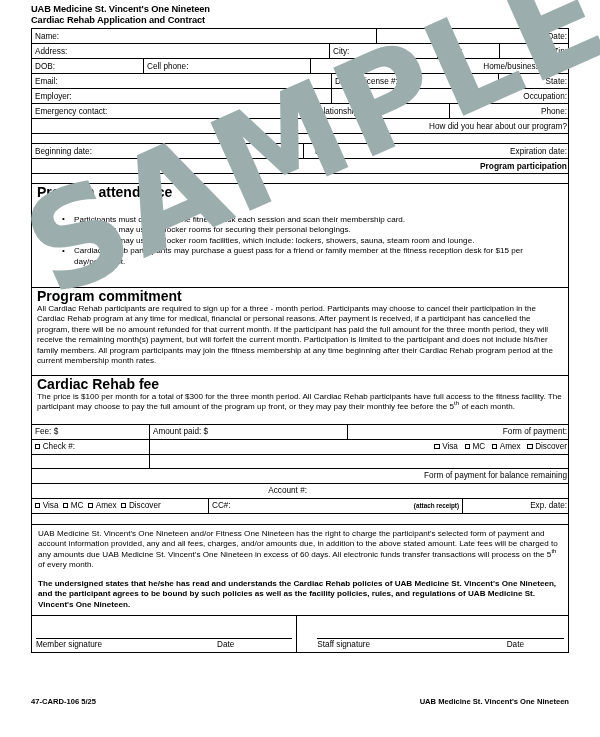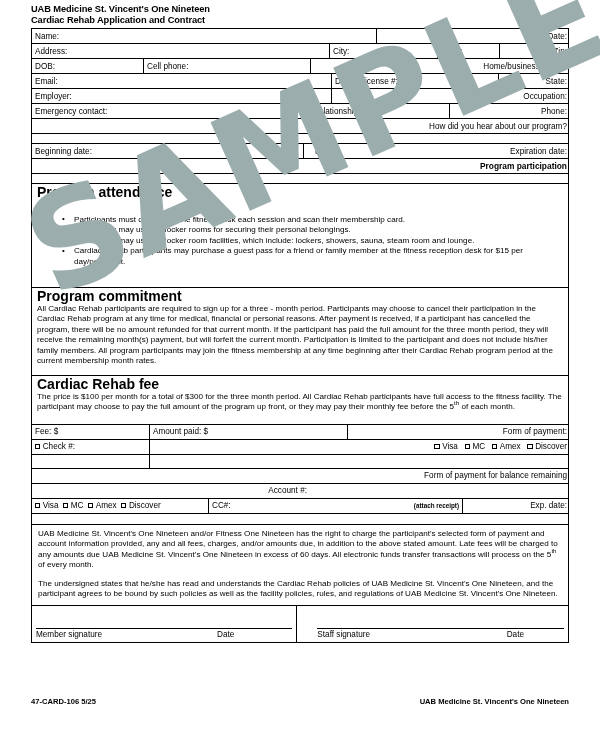--- a/index.html
+++ b/index.html
@@ -83,21 +83,21 @@
   .block .hd {
     font-weight: bold;
     font-size: 14px;
     line-height: 11.5px;
     margin-bottom: 1px;
   }
   .block p {
     margin: 0;
     text-align: left;
   }
-  .block p + p { margin-top: 8.5px; }
+  .block p + p { margin-top: 8.5px; font-weight: bold; }
 
   ul.bullets {
     margin: 16px;
     padding: 0;
     list-style: none;
   }
   ul.bullets li {
     position: relative;
     padding-left: 21px;
     line-height: 10.6px;

